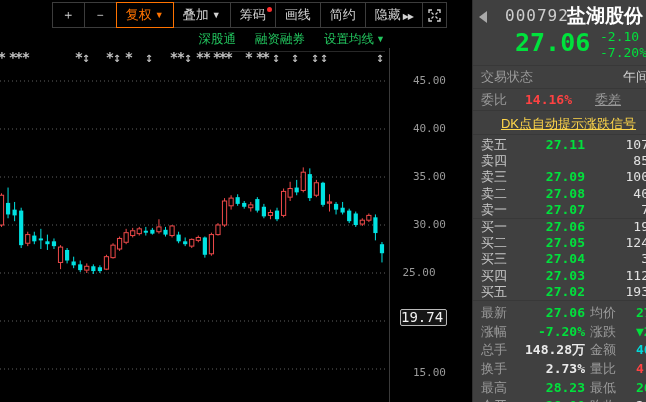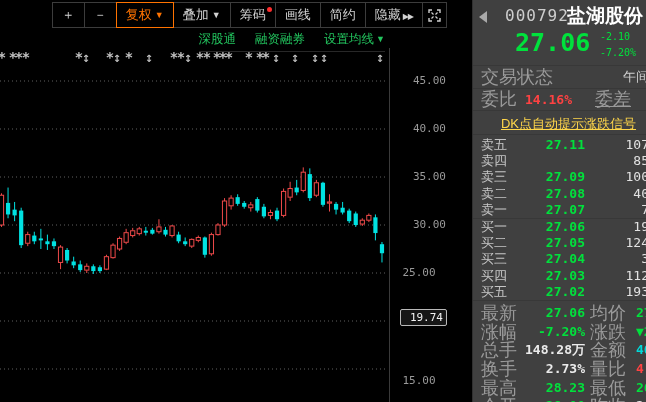--- a/index.html
+++ b/index.html
@@ -5,21 +5,21 @@
   html,body{margin:0;padding:0;background:#000;}
   .app{position:relative;width:646px;height:402px;background:#000;overflow:hidden;
        font-family:"Liberation Sans",sans-serif;-webkit-font-smoothing:none;}
   
   .chart-pane{position:absolute;left:0;top:0;width:455px;height:402px;overflow:hidden;}
   #chart-svg{position:absolute;left:0;top:0;}
   #axis-labels{position:absolute;left:390px;top:0;width:62px;height:334px;}
   .ytick{position:absolute;right:6px;width:54px;text-align:right;font-size:11px;color:#9a9a9a;
          font-family:"DejaVu Sans Mono",monospace;}
   .xhair{position:absolute;left:10px;width:42px;height:15px;border:1px solid #b9b9b9;border-radius:2px;
-         background:#161616;color:#f2f2f2;font-size:11px;line-height:15px;text-align:right;
+         background:#161616;color:#f2f2f2;font-size:14px;line-height:15px;text-align:right;
          padding-right:3px;font-family:"DejaVu Sans Mono",monospace;z-index:2;}
   
   #tb1{position:absolute;top:2px;right:8px;display:flex;align-items:stretch;z-index:5;}
   .tbtn{position:relative;border:1px solid #3c3c3c;margin-left:-1px;background:#000;color:#d2d2d2;
         font-size:13px;line-height:24px;height:24px;padding:0 9px;white-space:nowrap;cursor:default;}
   .tbtn.accent{border-color:#ff7300;color:#ff7300;z-index:1;}
   .tbtn .arr{font-size:9px;margin-left:3px;vertical-align:1px;}
   .tbtn.accent .arr{color:#ff7300;}
   .tbtn .dot{position:absolute;top:4px;right:3px;width:5px;height:5px;border-radius:50%;background:#ff2d2d;}
   .tbtn .sfx{font-size:8px;margin-left:2px;color:#d2d2d2;letter-spacing:-1px;}
@@ -33,24 +33,24 @@
   .quote-panel{position:absolute;left:472px;top:0;width:191px;height:402px;border-left:1px solid #303030;
                overflow:hidden;background:#404040;}
   .q-header{position:relative;height:65px;border-bottom:1px solid #383838;}
   .back-tri{position:absolute;left:6px;top:11px;width:0;height:0;border-top:6px solid transparent;
             border-bottom:6px solid transparent;border-right:8px solid #a9a9a9;}
   .q-code{position:absolute;left:32px;top:6px;font-size:16px;color:#cdcdcd;letter-spacing:1px;
           font-family:"DejaVu Sans Mono",monospace;}
   .q-name{position:absolute;left:94px;top:3px;font-size:19px;font-weight:bold;color:#fff;white-space:nowrap;}
   .q-last{position:absolute;left:42px;top:28px;font-size:25px;font-weight:bold;color:var(--green);
           font-family:"DejaVu Sans Mono",monospace;}
-  .q-chg{position:absolute;left:127px;top:29px;font-size:10px;line-height:16px;color:var(--green);
+  .q-chg{position:absolute;left:127px;top:29px;font-size:13px;line-height:16px;color:var(--green);
          font-family:"DejaVu Sans Mono",monospace;white-space:nowrap;}
   .q-row{position:relative;border-bottom:1px solid #383838;}
-  .lab{color:#9a9a9a;font-size:18px;}
+  .lab{color:#9a9a9a;font-size:13px;}
   .row-status{height:22px;line-height:22px;}
   .row-status .lab{position:absolute;left:8px;}
   .status-val{position:absolute;left:150px;color:#cfcfcf;font-size:13px;white-space:nowrap;}
   .row-weibi{height:21px;line-height:21px;}
   .row-weibi .l1{position:absolute;left:8px;}
   .weibi-val{position:absolute;left:52px;color:var(--red);font-weight:bold;font-size:13px;
              font-family:"DejaVu Sans Mono",monospace;text-align:center;}
   .row-weibi .l2{position:absolute;left:122px;text-decoration:underline;}
   .weicha-val{position:absolute;left:186px;color:var(--red);font-weight:bold;font-size:13px;white-space:nowrap;}
   .row-dk{height:23px;line-height:23px;text-align:center;}
@@ -378,21 +378,21 @@
         <text x="324" y="62" text-anchor="middle" fill="#c4c4c4" font-family="DejaVu Sans, sans-serif" font-size="10" font-weight="bold">↕</text>
         <text x="380" y="62" text-anchor="middle" fill="#c4c4c4" font-family="DejaVu Sans, sans-serif" font-size="10" font-weight="bold">↕</text>
       </svg>
     <div id="axis-labels">
         <div class="ytick" style="top: 74px;">45.00</div>
         <div class="ytick" style="top: 122px;">40.00</div>
         <div class="ytick" style="top: 170px;">35.00</div>
         <div class="ytick" style="top: 218px;">30.00</div>
         <div class="ytick" style="top: 266px; text-align: center;">25.00</div>
         <div class="ytick" style="top: 314px;">20.00</div>
-        <div class="ytick" style="top: 374px; text-align: center;">15.00</div>
+        <div class="ytick" style="top: 366px;">15.00</div>
         <div class="xhair" style="top: 309px;">19.74</div>
       </div>
     <div id="tb1">
         <div class="tbtn"><span>＋</span></div>
         <div class="tbtn"><span>－</span></div>
         <div class="tbtn accent"><span>复权</span><span class="arr">▼</span></div>
         <div class="tbtn"><span>叠加</span><span class="arr">▼</span></div>
         <div class="tbtn"><span>筹码</span><span class="dot"></span></div>
         <div class="tbtn"><span>画线</span></div>
         <div class="tbtn"><span>简约</span></div>

